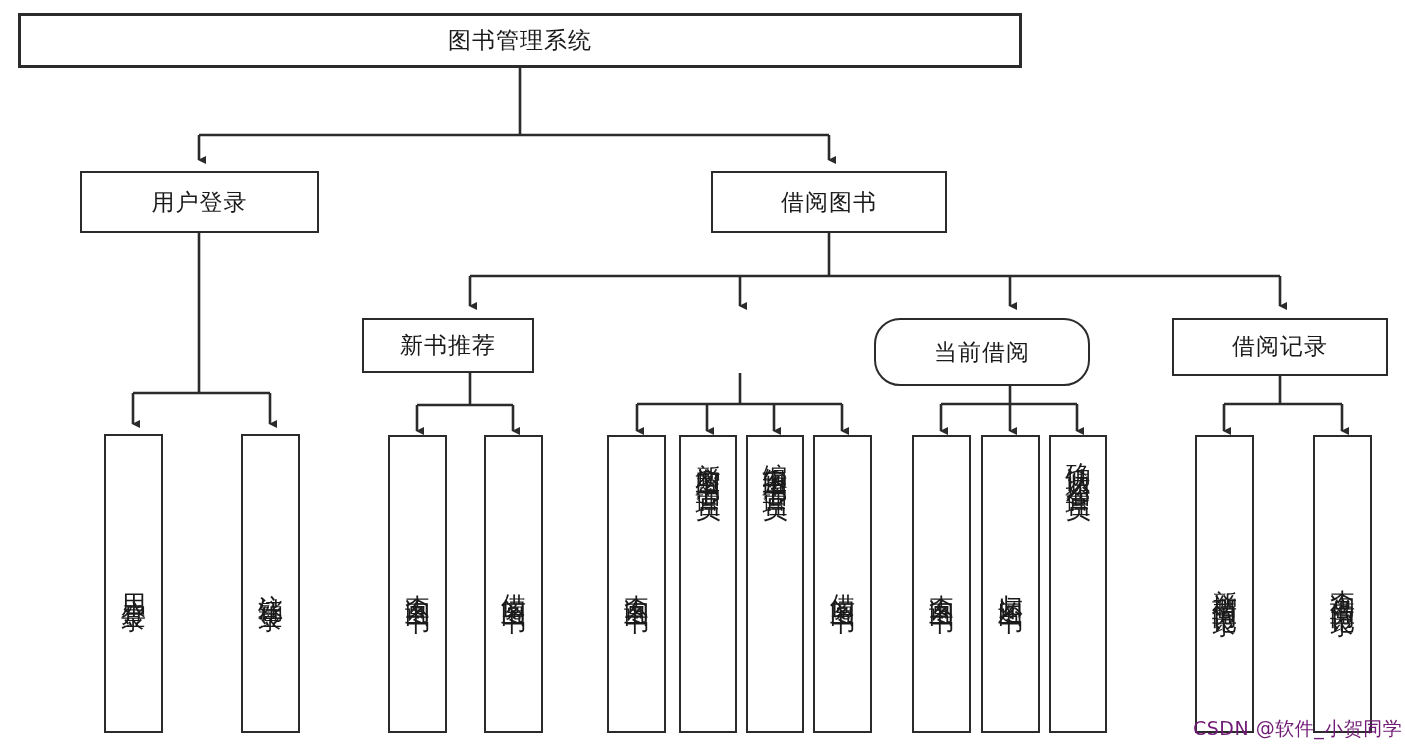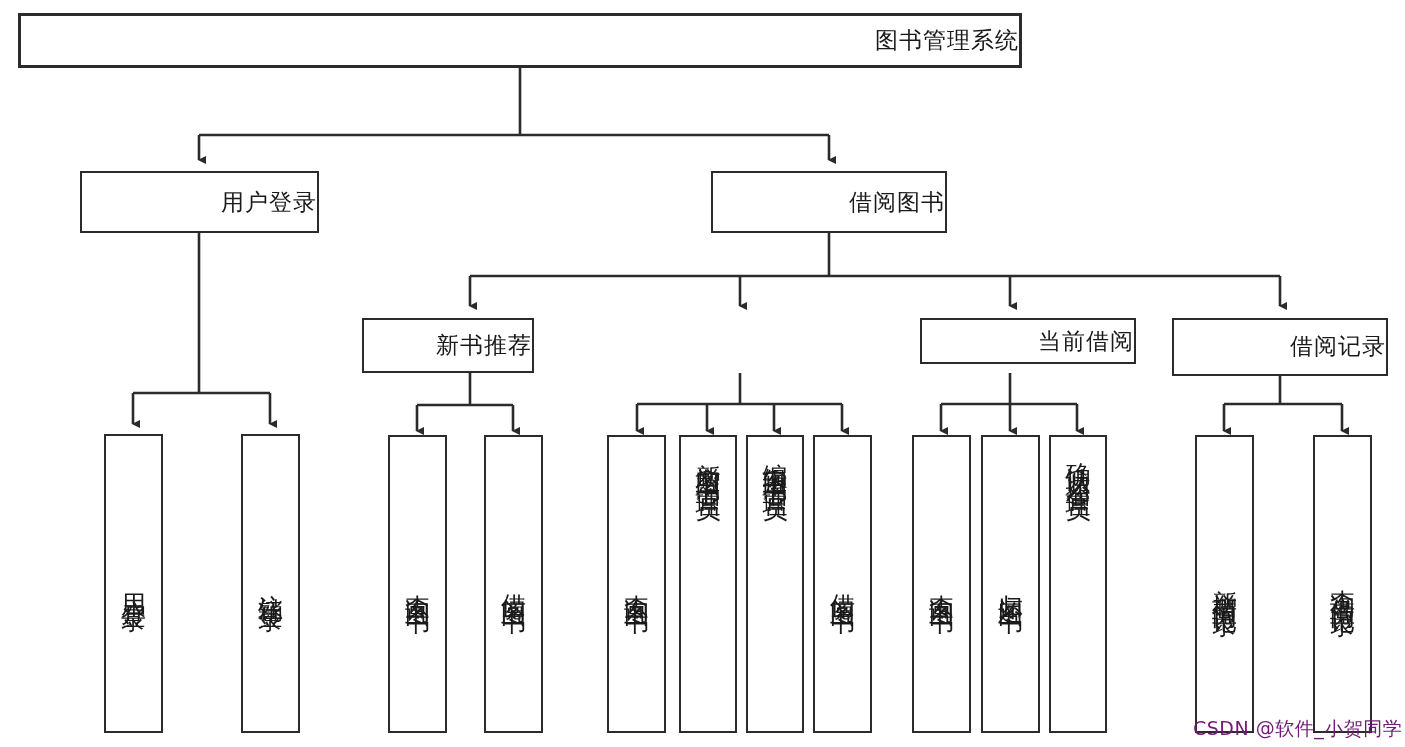--- a/index.html
+++ b/index.html
@@ -26,21 +26,21 @@
     height: 747px;
     pointer-events: none;
   }
   .node {
     position: absolute;
     box-sizing: border-box;
     border: 2.5px solid #2b2b2b;
     background: #ffffff;
     display: flex;
     align-items: center;
-    justify-content: flex-end;
+    justify-content: center;
     color: #1a1a1a;
   }
   .node.root {
     border-width: 3px;
   }
   .node-label {
     font-size: 23px;
     line-height: 1.15;
     letter-spacing: 1px;
     white-space: nowrap;
@@ -144,21 +144,21 @@
 
   <div class="node" style="left:711px; top:171px; width:236px; height:62px;">
     <span class="node-label">借阅图书</span>
   </div>
 
   <div class="node" style="left:362px; top:318px; width:172px; height:55px;">
     <span class="node-label">新书推荐</span>
   </div>
 
 
-  <div class="node" style="left:920px; top:318px; width:216px; height:46px;">
+  <div class="node" style="left:874px; top:318px; width:216px; height:68px;border-radius:26px;">
     <span class="node-label">当前借阅</span>
   </div>
 
   <div class="node" style="left:1172px; top:318px; width:216px; height:58px;font-family:Liberation Serif, serif;">
     <span class="node-label">借阅记录</span>
   </div>
 
   <div class="node leaf" style="left:104px; top:434px; width:59px; height:299px;">
     <div class="leaf-inner">
       <span class="node-label">用户登录</span>

